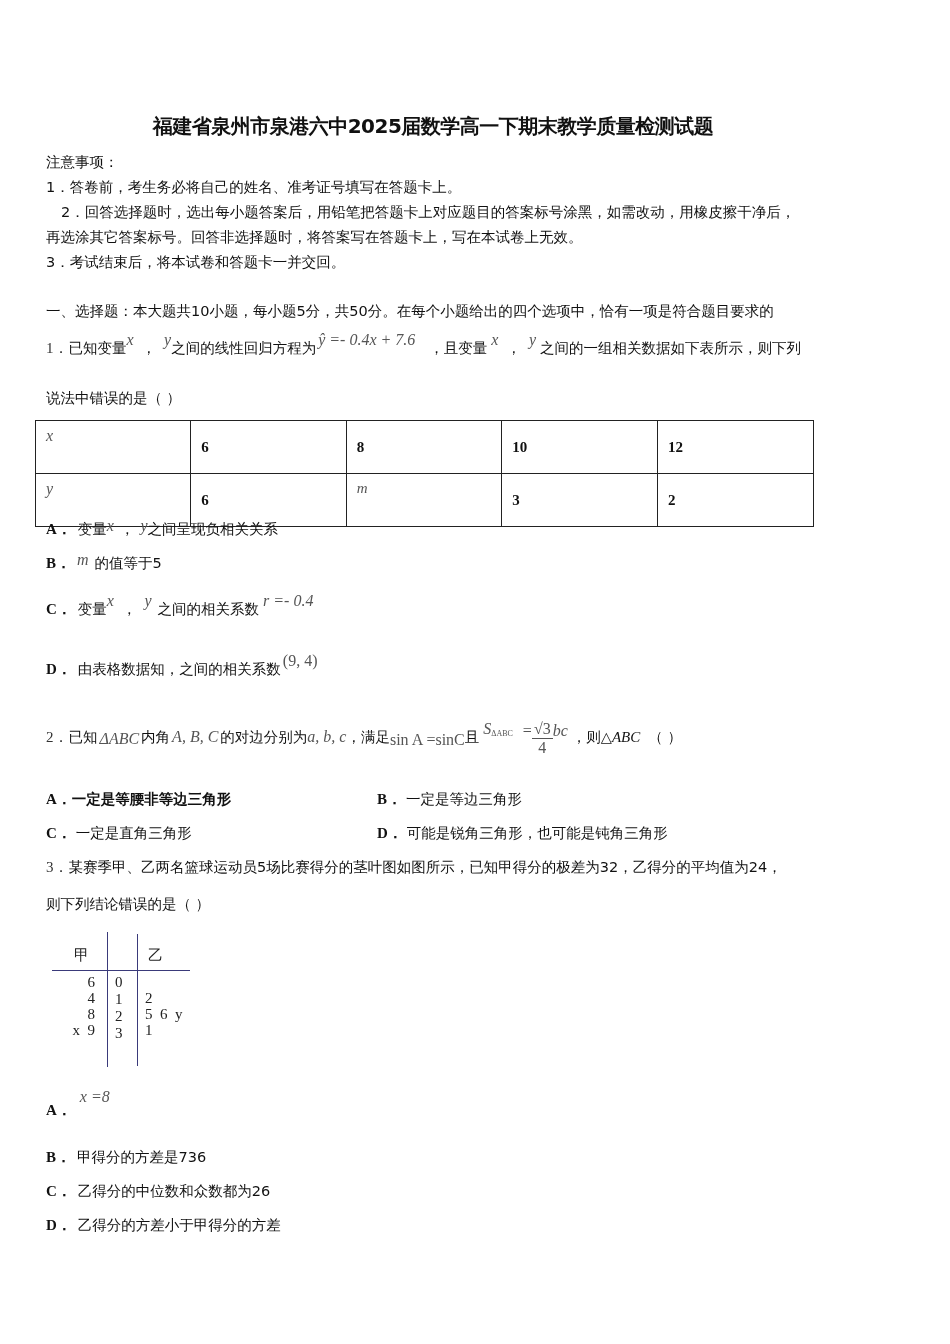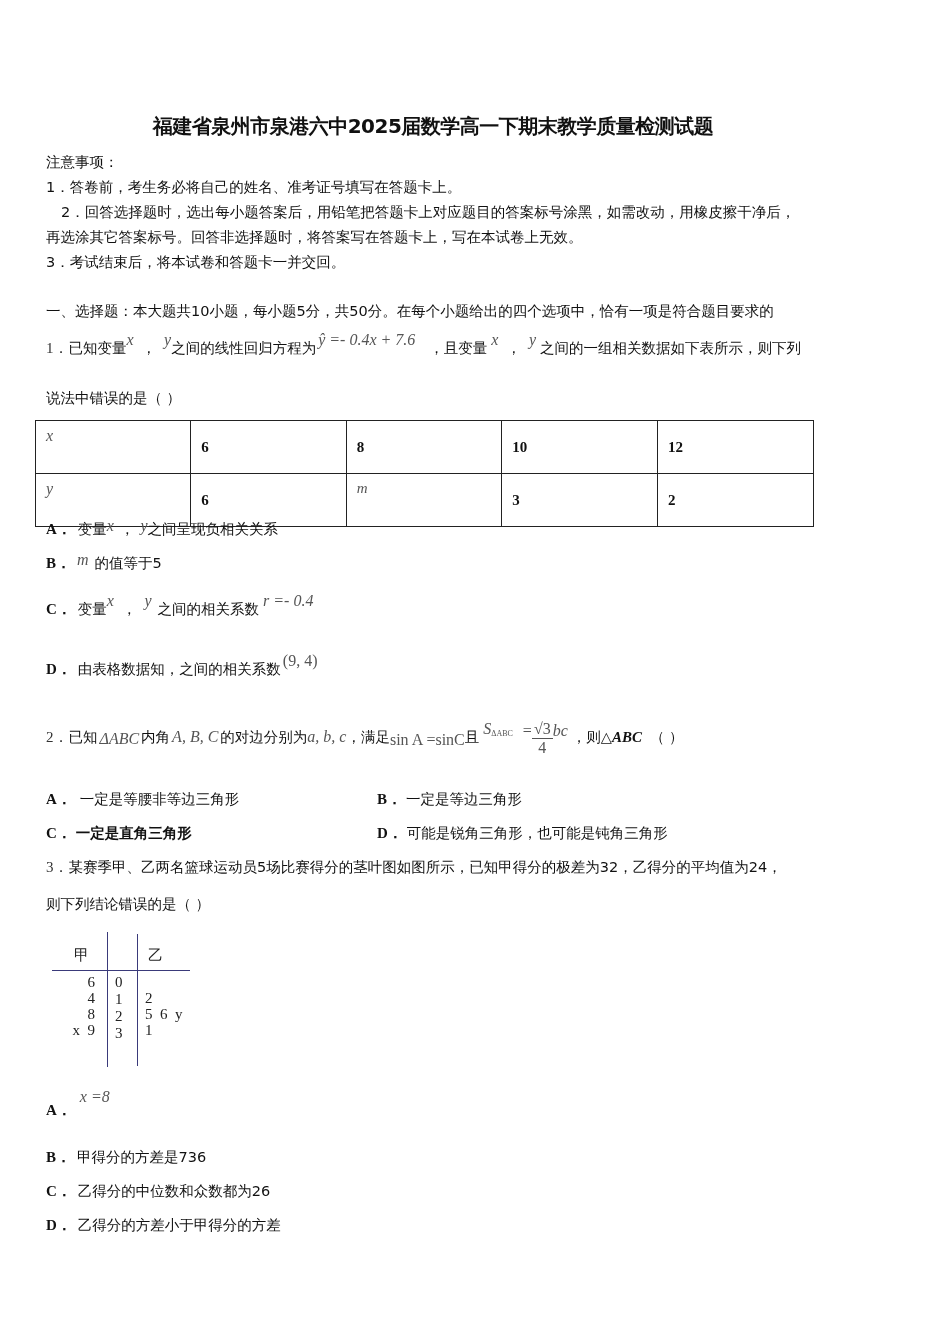--- a/index.html
+++ b/index.html
@@ -7,21 +7,21 @@
       width: 950px; height: 1344px; position: relative; overflow: hidden;
       font-family: "DejaVu Sans", sans-serif; color: #111;
     }
     .abs { position: absolute; white-space: nowrap; }
     .title {
       left: 0; width: 866px; top: 113px; text-align: center;
       font-family: "DejaVu Sans", sans-serif; font-weight: bold; font-size: 20px; color: #111;
       letter-spacing: -0.5px;
     }
     .txt { font-size: 14.5px; line-height: 20px; }
-    .bold { font-weight: bold; }
+    .bold { font-weight: normal; }
     .serif { font-family: "Liberation Serif", "DejaVu Serif", serif; }
     .math {
       font-family: "Liberation Serif", "DejaVu Serif", serif; font-style: italic;
       color: #555; font-size: 16px;
     }
     .math-up { font-family: "Liberation Serif", "DejaVu Serif", serif; color: #555; font-size: 16px; }
     .sup { position: relative; top: -8px; }
     .qnum { font-family: "Liberation Serif", serif; font-size: 15px; color: #333; }
     .opt-label { font-family: "Liberation Serif", serif; font-weight: bold; font-size: 15px; }
 
@@ -95,27 +95,27 @@
 </div>
 <div class="abs txt" style="left:46px; top:659px;">
   <span class="opt-label">D．</span><span style="margin-left:6px;">由表格数据知，之间的相关系数</span><span class="math-up sup" style="margin-left:2px;">(9, 4)</span>
 </div>
 
 <div class="abs txt" style="left:46px; top:712px; height:50px; line-height:50px;">
   <span class="qnum">2．</span><span>已知</span><span class="math" style="margin:0 2px;position:relative;top:2px;">ΔABC</span><span>内角</span><span class="math" style="margin:0 2px;">A, B, C</span><span>的对边分别为</span><span class="math">a, b, c</span><span>，满足</span><span class="math-up" style="position:relative;top:3px;">sin A =sinC</span><span>且</span><span class="math sup" style="margin-left:4px;">S</span><span class="math-up sup" style="font-size:8px;top:-6px;">ΔABC</span><span class="math-up" style="margin-left:10px;position:relative;top:-6px;">=</span><span class="frac"><span class="n">√3</span><span class="d">4</span></span><span class="math" style="position:relative;top:-6px;">bc</span><span style="margin-left:4px;">，则△</span><span class="serif bold" style="font-style:italic;font-size:15px;">ABC</span><span style="margin-left:8px;">（    ）</span>
 </div>
 
 <div class="abs txt" style="left:46px; top:789px;">
-  <span class="opt-label">A．</span><span style="margin-left:8px;">一定是等腰非等边三角形</span>
+  <span class="opt-label">A．</span><span style="margin-left:0;font-weight:bold;">一定是等腰非等边三角形</span>
 </div>
 <div class="abs txt" style="left:377px; top:789px;">
   <span class="opt-label">B．</span><span style="margin-left:4px;">一定是等边三角形</span>
 </div>
 <div class="abs txt" style="left:46px; top:823px;">
-  <span class="opt-label">C．</span><span style="margin-left:4px;font-weight:bold;">一定是直角三角形</span>
+  <span class="opt-label">C．</span><span style="margin-left:4px;">一定是直角三角形</span>
 </div>
 <div class="abs txt" style="left:377px; top:823px;">
   <span class="opt-label">D．</span><span style="margin-left:4px;">可能是锐角三角形，也可能是钝角三角形</span>
 </div>
 
 <div class="abs txt" style="left:46px; top:857px;">
   <span class="qnum">3．</span><span>某赛季甲、乙两名篮球运动员5场比赛得分的茎叶图如图所示，已知甲得分的极差为32，乙得分的平均值为24，</span>
 </div>
 <div class="abs txt" style="left:46px; top:894px;text-align:right;">则下列结论错误的是（    ）</div>
 

